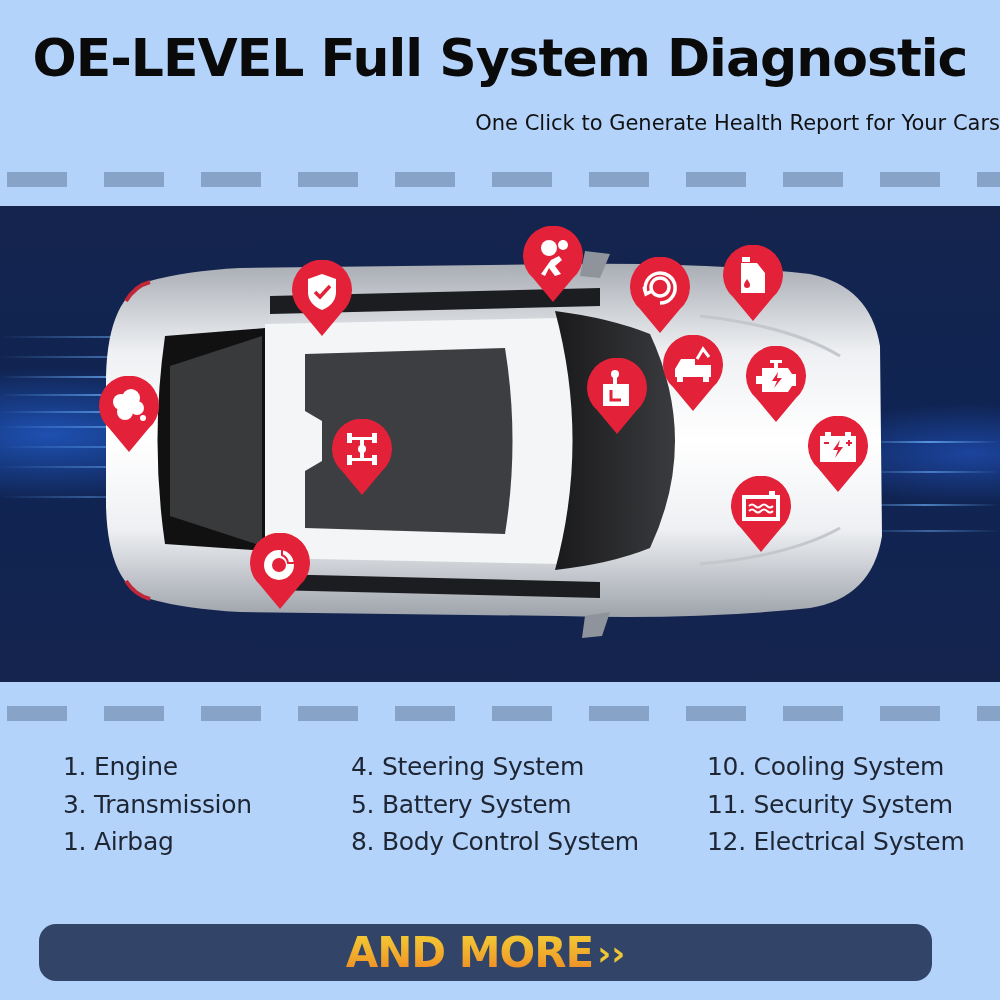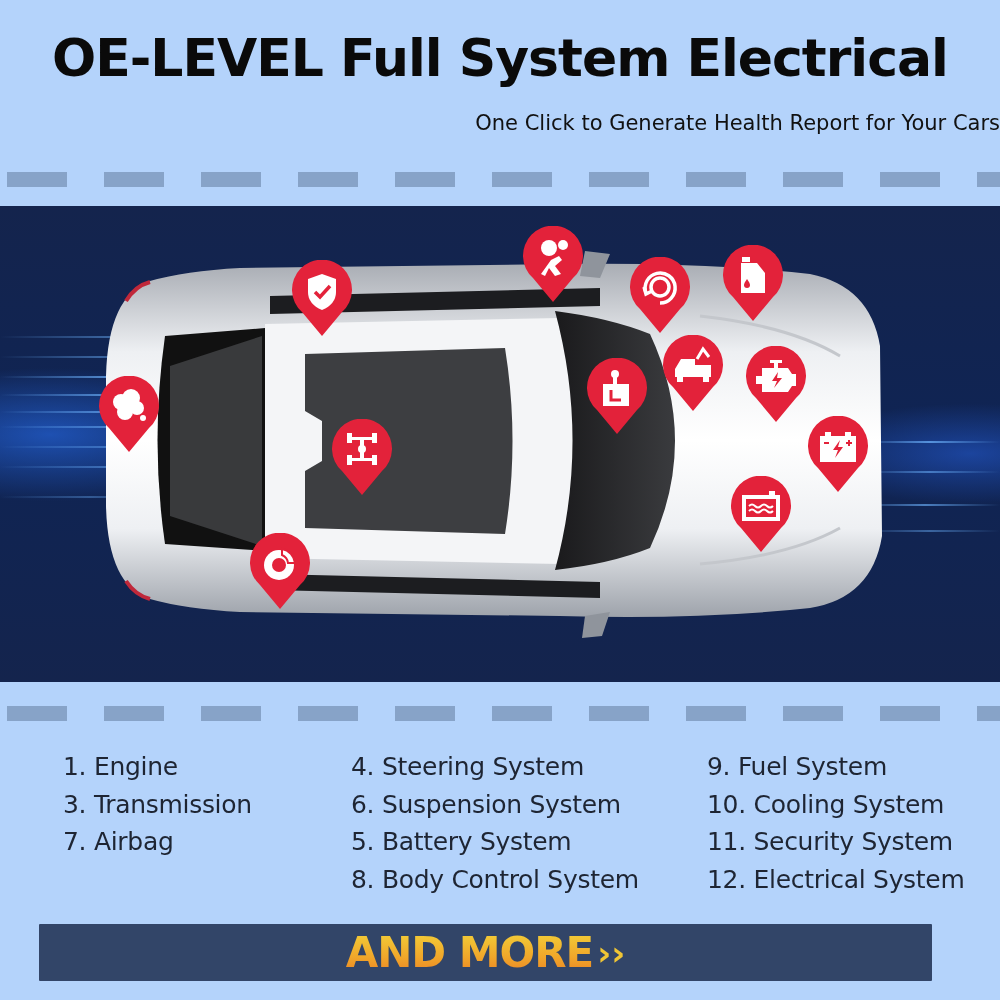--- a/index.html
+++ b/index.html
@@ -54,40 +54,40 @@
   .col { position: absolute; top: 0; }
   .col .item {
     font-size: 25px; color: #1e2533; height: 37.5px; line-height: 34px;
     white-space: nowrap; letter-spacing: -0.3px;
   }
   .col1 { left: 51px; }
   .col2 { left: 339px; }
   .col3 { left: 695px; }
   .more-btn {
     position: absolute; left: 39px; top: 924px; width: 893px; height: 57px;
-    background: #324568; border-radius: 1px;
+    background: #324568; border-radius: 17px;
     display: flex; align-items: center; justify-content: center;
     cursor: pointer;
   }
   .more-label {
     font-size: 42px; font-weight: 700; letter-spacing: -1px;
     background: linear-gradient(180deg, #f3d43a 0%, #f0a62a 60%, #eb7f24 100%);
     -webkit-background-clip: text; background-clip: text; color: transparent;
     font-family: "DejaVu Sans", sans-serif;
   }
   .more-arrows {
     font-size: 34px; font-weight: 700; margin-left: 4px;
     color: #efc535;
     font-family: "DejaVu Sans", sans-serif;
   }
 </style>
 </head>
 <body>
 
-<div class="title">OE-LEVEL Full System Electrical</div>
+<div class="title">OE-LEVEL Full System Diagnostic</div>
 <div class="subtitle">One Click to Generate Health Report for Your Cars</div>
 
 <div class="dashes top"></div>
 
 <div class="scene">
 
   <div class="streak" style="top:130px;width:260px;opacity:.6"></div>
   <div class="streak" style="top:150px;width:200px;opacity:.5"></div>
   <div class="streak" style="top:170px;width:280px"></div>
   <div class="streak" style="top:188px;width:230px;opacity:.8"></div>
@@ -276,30 +276,28 @@
       </svg>
   </div>
 </div>
 
 <div class="dashes bottom"></div>
 
 <div class="list">
   <div class="col col1">
     <div class="item">1. Engine</div>
     <div class="item">3. Transmission</div>
-    <div class="item">7. Airbag</div>
+    <div class="item">1. Airbag</div>
   </div>
   <div class="col col2">
     <div class="item">4. Steering System</div>
-    <div class="item">6. Suspension System</div>
     <div class="item">5. Battery System</div>
     <div class="item">8. Body Control System</div>
   </div>
   <div class="col col3">
-    <div class="item">9. Fuel System</div>
     <div class="item">10. Cooling System</div>
     <div class="item">11. Security System</div>
     <div class="item">12. Electrical System</div>
   </div>
 </div>
 
 <div class="more-btn">
   <span class="more-label">AND MORE</span>
   <span class="more-arrows">››</span>
 </div>

